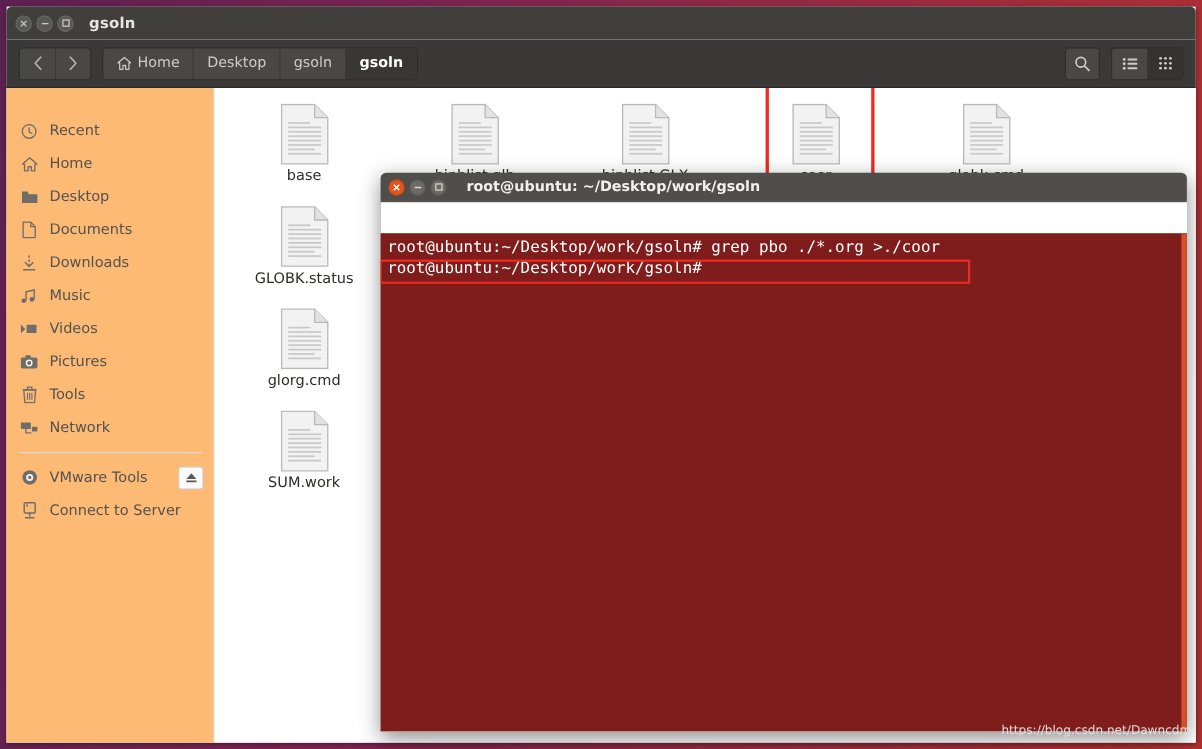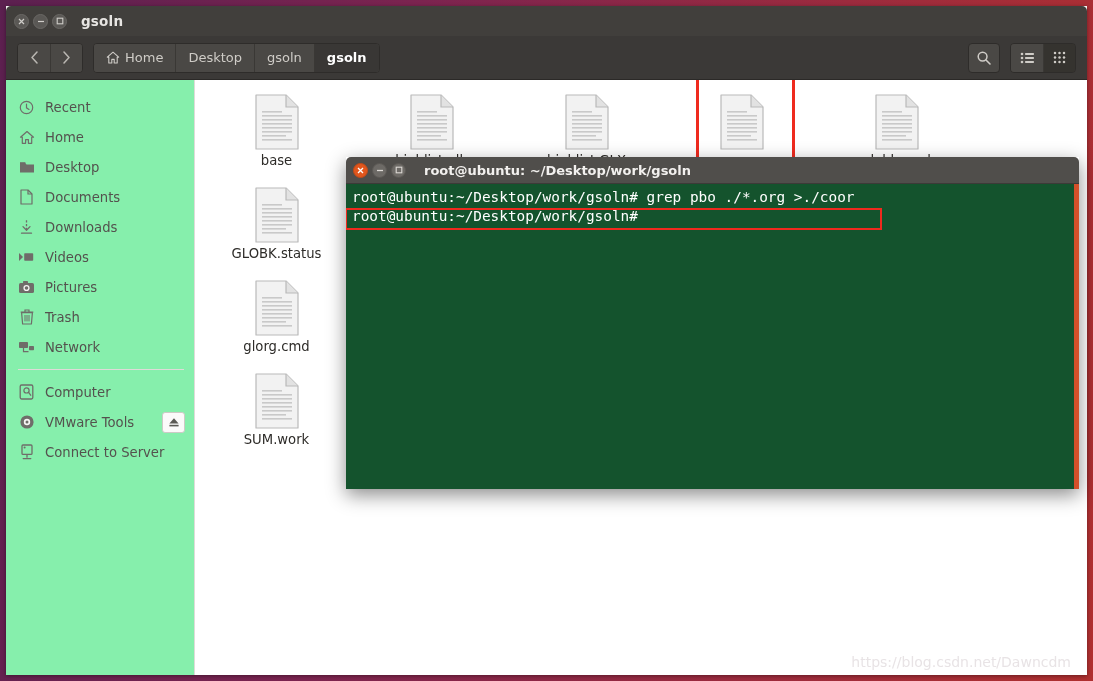--- a/index.html
+++ b/index.html
@@ -113,23 +113,23 @@
   .vbtn.active { background: #35332f; }
   .vbtn + .vbtn { border-left: 1px solid #3a3835; }
   .dot { fill: #cfccc7; }
 
   
   .wbody { flex: 1; display: flex; min-height: 0; background: #fff; }
 
   
   .sidebar {
     width: 189px; flex: none;
-    background: #86efac;
+    background: #fdba74;
     border-right: 1px solid #dedbd8;
-    padding-top: 12px;
+    padding-top: 24px;
     font-size: 13.2px;
     color: #4a4844;
     overflow: hidden;
   }
   .sb-item {
     height: 30px; display: flex; align-items: center;
     padding-left: 12px; gap: 10px;
     color: #54524e;
   }
   .sb-icon { width: 17px; display:flex; align-items:center; justify-content:center; flex:none; }
@@ -173,23 +173,24 @@
     position: absolute;
     border: 3px solid #ef2a1e;
     pointer-events: none;
   }
   #annot-coor { left: 501px; top: -4px; width: 99px; height: 95px; }
 
   
   #terminal {
     position: absolute;
     left: 346px; top: 157px;
-    width: 733px; height: 332px;
+    width: 733px; height: 508px;
     display: flex; flex-direction: column;
     box-shadow: 0 6px 18px rgba(0,0,0,.45);
+    gap: 28px;
   }
   .term-title {
     height: 27px; flex: none;
     background: #504e4b;
     display: flex; align-items: center;
     padding-left: 7px;
     border-top-left-radius: 5px; border-top-right-radius: 5px;
     border-bottom: 1px solid #3c3a38;
   }
   .tbtn-close {
@@ -203,21 +204,21 @@
     background: #6d6a66; border: 1px solid #5b5854;
     display:flex; align-items:center; justify-content:center;
   }
   .term-wbtns { display:flex; gap:4px; align-items:center; }
   .term-caption {
     margin-left: 18px;
     color: #f2f0ee; font-size: 13px; font-weight: bold;
   }
   .term-body {
     flex: 1;
-    background: #14532d;
+    background: #7f1d1d;
     position: relative;
     padding: 4px 0 0 3px;
     overflow: hidden;
     font-family: "DejaVu Sans Mono", monospace;
     font-size: 14.4px;
     line-height: 19px;
     color: #ffffff;
   }
   .term-line { white-space: pre; padding-left: 3px; }
   .term-scrollbar {
@@ -228,23 +229,23 @@
   #annot-cmd {
     position: absolute;
     left: -1px; top: 24px;
     width: 537px; height: 22px;
     border: 2.5px solid #ef2a1e;
   }
 
   
   .watermark {
     position: absolute;
-    right: 22px; bottom: 11px;
+    right: 10px; bottom: 11px;
     color: #e7e2e4;
-    font-size: 14px;
+    font-size: 11px;
     font-family: "DejaVu Sans", sans-serif;
     opacity: .95;
   }
 </style>
 </head>
 <body>
 
 <div id="desktop">
 
   <div id="files-window">
@@ -384,20 +385,30 @@
           <span class="sb-icon">
             <svg width="15" height="16" viewBox="0 0 15 16">
                 <path d="M7.5 1.2V10" stroke="#6f6d69" stroke-width="1.3" stroke-dasharray="2.2 1.6"></path>
                 <path d="M4 7.6L7.5 11.2L11 7.6" fill="none" stroke="#6f6d69" stroke-width="1.3" stroke-linecap="round" stroke-linejoin="round"></path>
                 <path d="M2.5 14.2h10" stroke="#6f6d69" stroke-width="1.3" stroke-linecap="round"></path>
               </svg>
           </span>
           <span class="sb-label">Downloads</span>
         </div>
 
+        <div class="sb-item">
+          <span class="sb-icon">
+            <svg width="16" height="15" viewBox="0 0 16 15">
+                <circle cx="2.6" cy="11.4" r="2.1" fill="#6f6d69"></circle>
+                <circle cx="10" cy="10.2" r="2.1" fill="#6f6d69"></circle>
+                <path d="M4.7 11.4V3.2l7.4-1.6v8.6" fill="none" stroke="#6f6d69" stroke-width="1.3"></path>
+              </svg>
+          </span>
+          <span class="sb-label">Music</span>
+        </div>
 
         <div class="sb-item">
           <span class="sb-icon">
             <svg width="17" height="12" viewBox="0 0 17 12">
                 <path d="M1 2L5 6L1 10z" fill="#6f6d69"></path>
                 <rect x="6.2" y="2.2" width="9" height="7.6" rx=".8" fill="#6f6d69"></rect>
               </svg>
           </span>
           <span class="sb-label">Videos</span>
         </div>
@@ -415,46 +426,36 @@
         </div>
 
         <div class="sb-item">
           <span class="sb-icon">
             <svg width="14" height="16" viewBox="0 0 14 16">
                 <path d="M1.6 3.6h10.8L11.4 15H2.6z" fill="none" stroke="#6f6d69" stroke-width="1.2" stroke-linejoin="round"></path>
                 <path d="M0.7 3.2h12.6M5 1h4v2.2H5z" fill="none" stroke="#6f6d69" stroke-width="1.2"></path>
                 <path d="M5 6v6.4M7 6v6.4M9 6v6.4" stroke="#6f6d69" stroke-width="1"></path>
               </svg>
           </span>
-          <span class="sb-label">Trash</span>
+          <span class="sb-label">Tools</span>
         </div>
 
         <div class="sb-item">
           <span class="sb-icon">
             <svg width="17" height="14" viewBox="0 0 17 14">
                 <rect x="1" y="2" width="9" height="6" rx=".8" fill="#6f6d69"></rect>
                 <rect x="11" y="6" width="5" height="4.2" rx=".7" fill="#6f6d69"></rect>
                 <path d="M5.5 8v3.6h5" fill="none" stroke="#6f6d69" stroke-width="1.2"></path>
               </svg>
           </span>
           <span class="sb-label">Network</span>
         </div>
 
         <div class="sb-sep"></div>
 
-        <div class="sb-item">
-          <span class="sb-icon">
-            <svg width="15" height="16" viewBox="0 0 15 16">
-                <rect x="1.2" y="1" width="12.6" height="14" rx="1.4" fill="none" stroke="#6f6d69" stroke-width="1.3"></rect>
-                <circle cx="7.5" cy="6.4" r="2.6" fill="none" stroke="#6f6d69" stroke-width="1.2"></circle>
-                <path d="M9.4 8.2L12 11.6" stroke="#6f6d69" stroke-width="1.2"></path>
-              </svg>
-          </span>
-          <span class="sb-label">Computer</span>
-        </div>
 
         <div class="sb-item">
           <span class="sb-icon">
             <svg width="16" height="16" viewBox="0 0 16 16">
                 <circle cx="8" cy="8" r="6.6" fill="#6f6d69"></circle>
                 <circle cx="8" cy="8" r="3.2" fill="#f6f5f4"></circle>
                 <circle cx="8" cy="8" r="1.5" fill="#6f6d69"></circle>
               </svg>
           </span>
           <span class="sb-label">VMware Tools</span>

